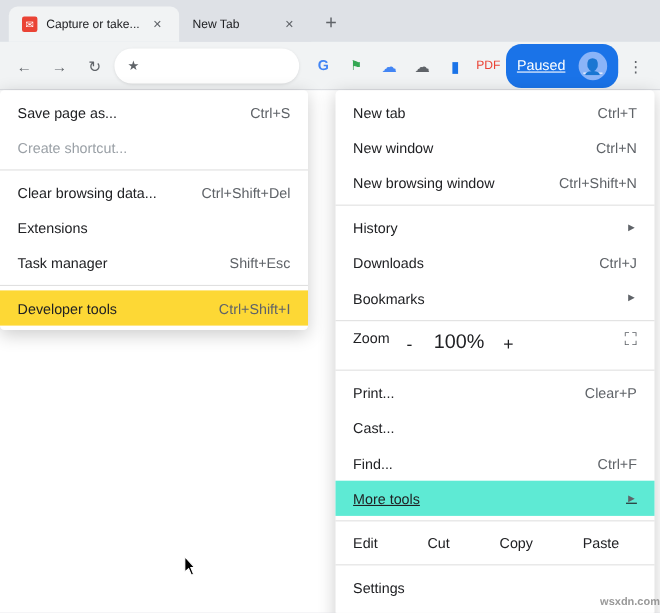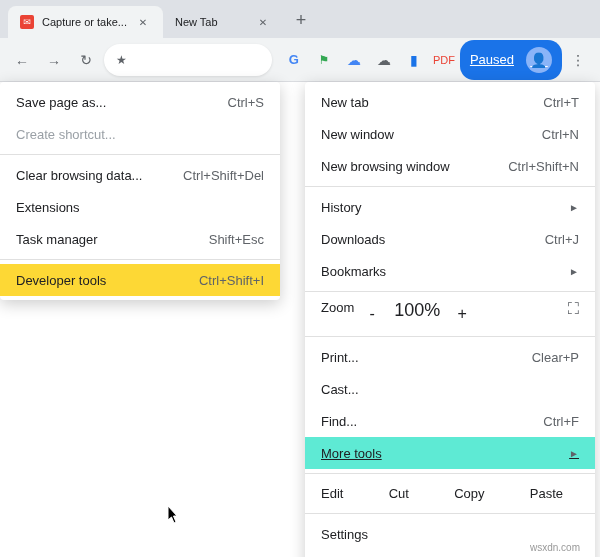--- a/index.html
+++ b/index.html
@@ -319,24 +319,25 @@
       padding: 4px 16px;
       cursor: pointer;
       color: #202124;
       border-radius: 4px;
     }
 
     
     .watermark {
       position: absolute;
       bottom: 4px;
-      right: 20px;
+      right: 0;
       font-size: 10px;
       color: #999;
       z-index: 200;
+      font-weight: bold;
     }
   </style>
 </head>
 <body>
 
 <div class="browser-frame">
 
   <div class="tab-bar">
     <div class="tab">
       <div class="tab-favicon" style="background:#ea4335;border-radius:2px;width:14px;height:14px;display:flex;align-items:center;justify-content:center;">

